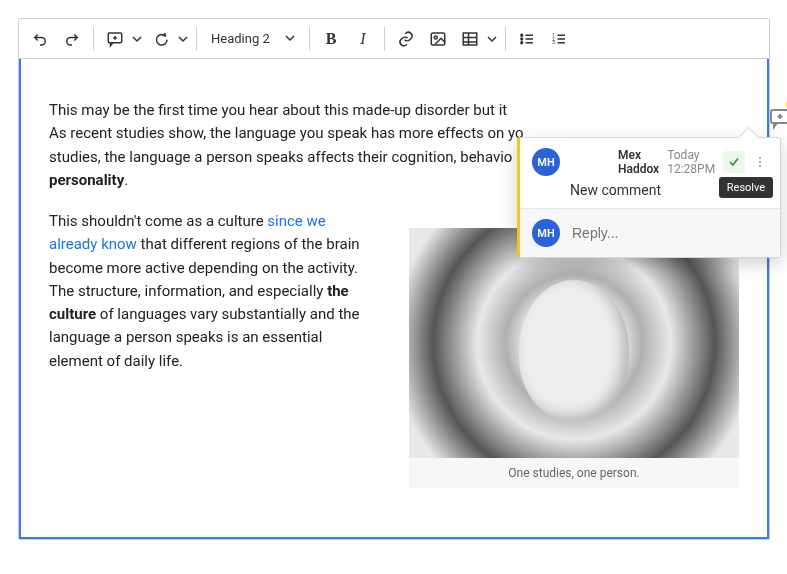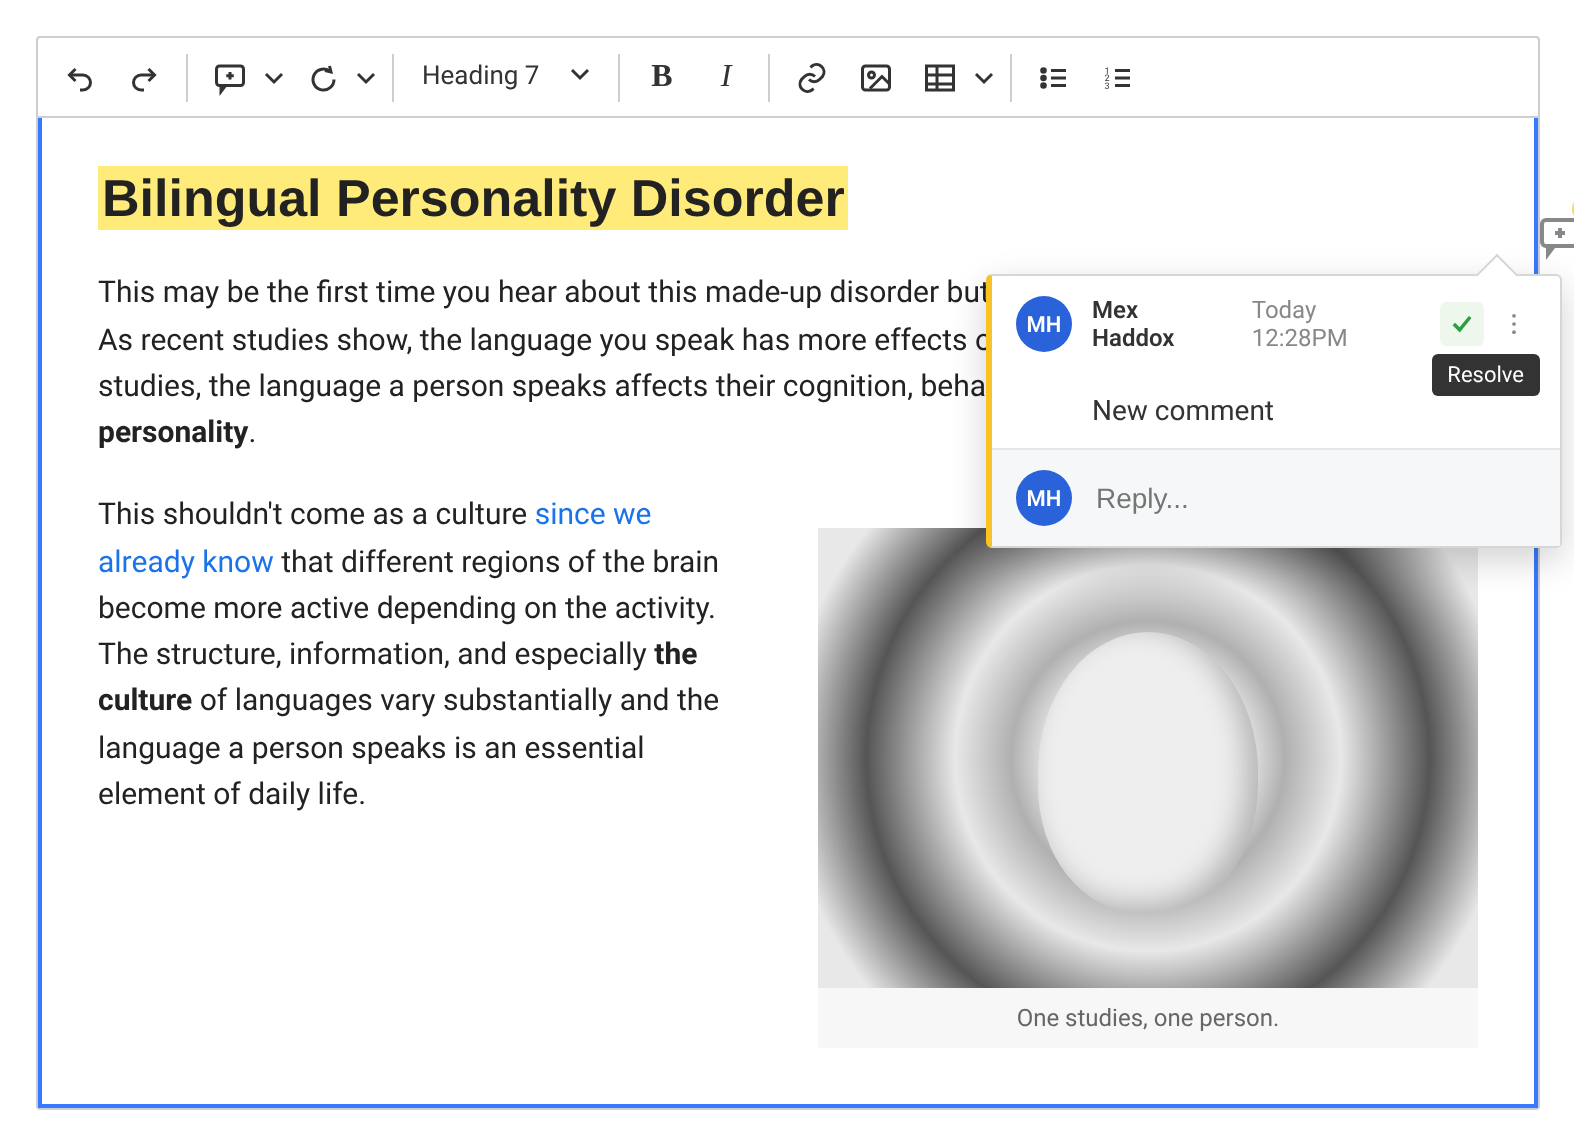--- a/index.html
+++ b/index.html
@@ -132,21 +132,21 @@
   .comment-indicator .badge {
     position:absolute; top:-4px; right:-4px;
     background:#ffd857; color:#333;
     font-size:10px; font-weight:600;
     width:15px; height:15px; border-radius:50%;
     display:flex; align-items:center; justify-content:center;
   }
   .comment-panel {
     position:absolute;
     right:-12px; top:118px;
-    width:288px;
+    width:264px;
     background:#fff;
     border:1px solid #d6d6d6;
     border-left:3px solid #f7c325;
     border-radius:3px;
     box-shadow:0 6px 18px rgba(0,0,0,.18);
     z-index:5;
   }
   .comment-panel::before{
     content:"";
     position:absolute;
@@ -157,24 +157,24 @@
     border-top:1px solid #d6d6d6;
     transform:rotate(45deg);
   }
   .cp-row { padding:10px 12px; display:flex; gap:10px; align-items:flex-start;}
   .avatar {
     width:28px; height:28px; border-radius:50%;
     background:#2962d9; color:#fff;
     display:flex; align-items:center; justify-content:center;
     font-size:11px; font-weight:600; flex-shrink:0;
   }
-  .cp-head { display:flex; gap:20px; align-items:center; font-size:12px;}
+  .cp-head { display:flex; gap:8px; align-items:center; font-size:12px;margin-left:48px;}
   .cp-head .author { font-weight:600; color:#333;}
   .cp-head .time { color:#888;}
-  .cp-body { font-size:14px; color:#333; margin-top:22px;}
+  .cp-body { font-size:14px; color:#333; margin-top:6px;}
   .cp-actions { margin-left:auto; display:flex; gap:4px; align-items:flex-start; position:relative;}
   .cp-act { width:22px; height:22px; display:flex; align-items:center; justify-content:center; border-radius:3px; cursor:pointer;}
   .cp-act.resolve { background:#eef7ec;}
   .cp-act svg { width:14px; height:14px;}
   .tooltip {
     position:absolute; top:26px; right:-2px;
     background:#333; color:#fff; font-size:11px;
     padding:4px 8px; border-radius:3px; white-space:nowrap;
   }
   .cp-reply {
@@ -229,21 +229,21 @@
           </svg>
       </div>
       <div class="chev">
           <svg viewBox="0 0 10 10">
             <path d="M1 3l4 4 4-4" fill="none" stroke="currentColor" stroke-width="1.5"></path>
           </svg>
         </div>
     </div>
     <div class="tb-sep"></div>
     <div class="tb-heading">
-      <span>Heading 7</span>
+      <span>Heading 2</span>
       <span class="chev"><svg viewBox="0 0 10 10">
             <path d="M1 3l4 4 4-4" fill="none" stroke="currentColor" stroke-width="1.5"></path>
           </svg></span>
     </div>
     <div class="tb-sep"></div>
     <div class="tb-btn bold">B</div>
     <div class="tb-btn italic">I</div>
     <div class="tb-sep"></div>
     <div class="tb-btn">
       <svg viewBox="0 0 24 24" fill="none" stroke="currentColor" stroke-width="2">
@@ -284,21 +284,20 @@
       <svg viewBox="0 0 24 24" fill="none" stroke="currentColor" stroke-width="2">
           <path d="M10 7h10M10 12h10M10 17h10"></path>
           <text x="3" y="9" font-size="6" fill="currentColor" stroke="none">1</text>
           <text x="3" y="14" font-size="6" fill="currentColor" stroke="none">2</text>
           <text x="3" y="19" font-size="6" fill="currentColor" stroke="none">3</text>
         </svg>
     </div>
   </div>
 
   <div class="content">
-    <h1 class="title">Bilingual Personality Disorder</h1>
 
     <p class="para">
       <span>This may be the first time you hear about this made-up disorder but it</span><br>
       <span>As recent studies show, the language you speak has more effects on yo</span><br>
       <span>studies, the language a person speaks affects their cognition, behavio</span><br>
       <span class="bstrong">personality</span><span>.</span>
     </p>
 
     <div class="two-col">
       <p class="para">

